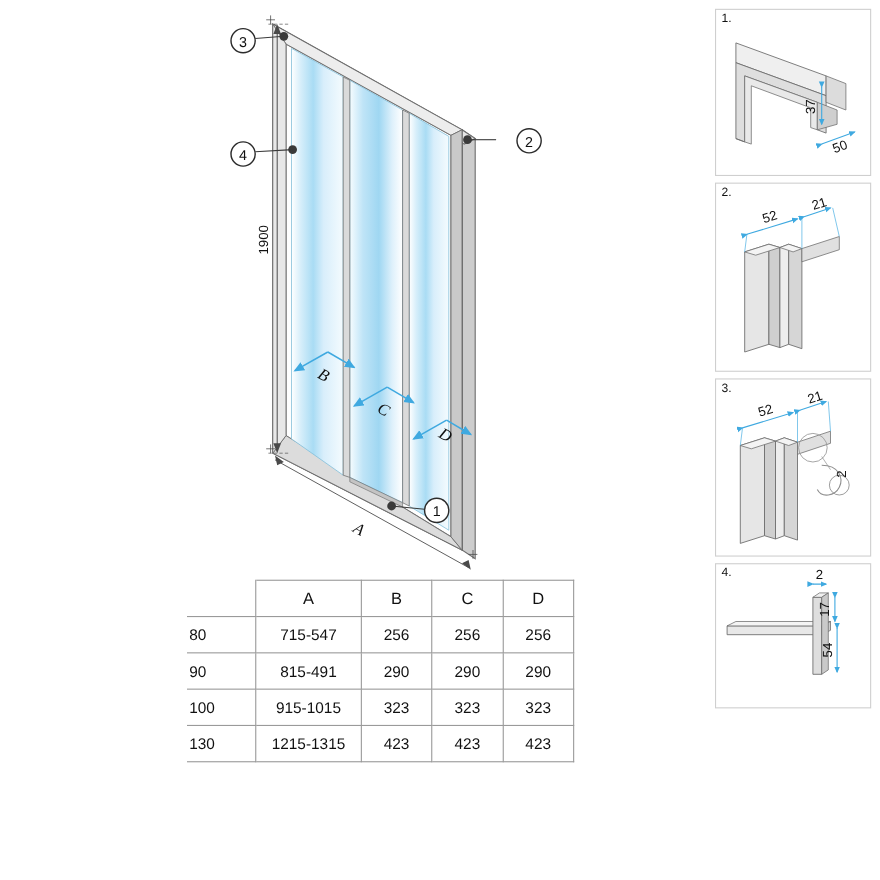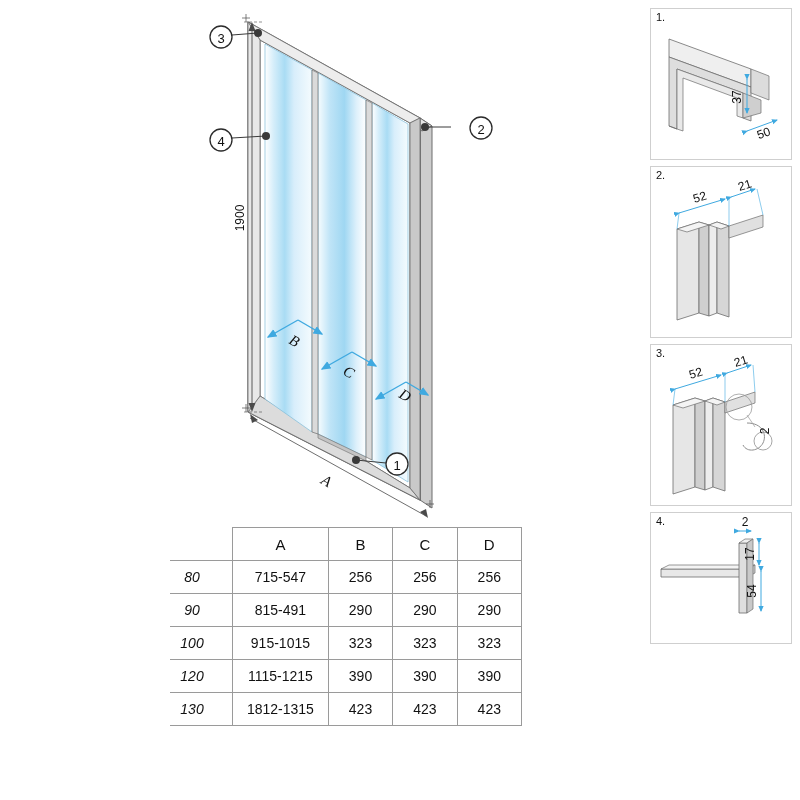--- a/index.html
+++ b/index.html
@@ -67,24 +67,23 @@
     text-align: center;
     padding: 5px 2px;
     font-weight: normal;
     height: 22px;
   }
   #size-table th {
     font-size: 15px;
   }
   #size-table .col-key {
     width: 44px;
-    text-align: center;
+    text-align: left;
     padding-right: 20px;
     border-left: none;
-    font-style: italic;
   }
   #size-table tr:first-child .col-key {
     border-top: none;
   }
   #size-table .col-a { width: 104px; }
   #size-table .col-b, #size-table .col-c, #size-table .col-d { width: 68px; }
   #size-table tr:first-child th:first-child {
     border-top: none;
     border-left: none;
   }
@@ -263,29 +262,22 @@
         <td class="col-d">290</td>
       </tr>
       <tr>
         <td class="col-key">100</td>
         <td class="col-a">915-1015</td>
         <td class="col-b">323</td>
         <td class="col-c">323</td>
         <td class="col-d">323</td>
       </tr>
       <tr>
-        <td class="col-key">120</td>
-        <td class="col-a">1115-1215</td>
-        <td class="col-b">390</td>
-        <td class="col-c">390</td>
-        <td class="col-d">390</td>
-      </tr>
-      <tr>
         <td class="col-key">130</td>
-        <td class="col-a">1812-1315</td>
+        <td class="col-a">1215-1315</td>
         <td class="col-b">423</td>
         <td class="col-c">423</td>
         <td class="col-d">423</td>
       </tr>
     </tbody>
   </table>
 
   <div class="detail" id="detail-1">
     <span class="detail-num">1.</span>
     <svg width="140" height="150" viewBox="0 0 140 150" xmlns="http://www.w3.org/2000/svg">

